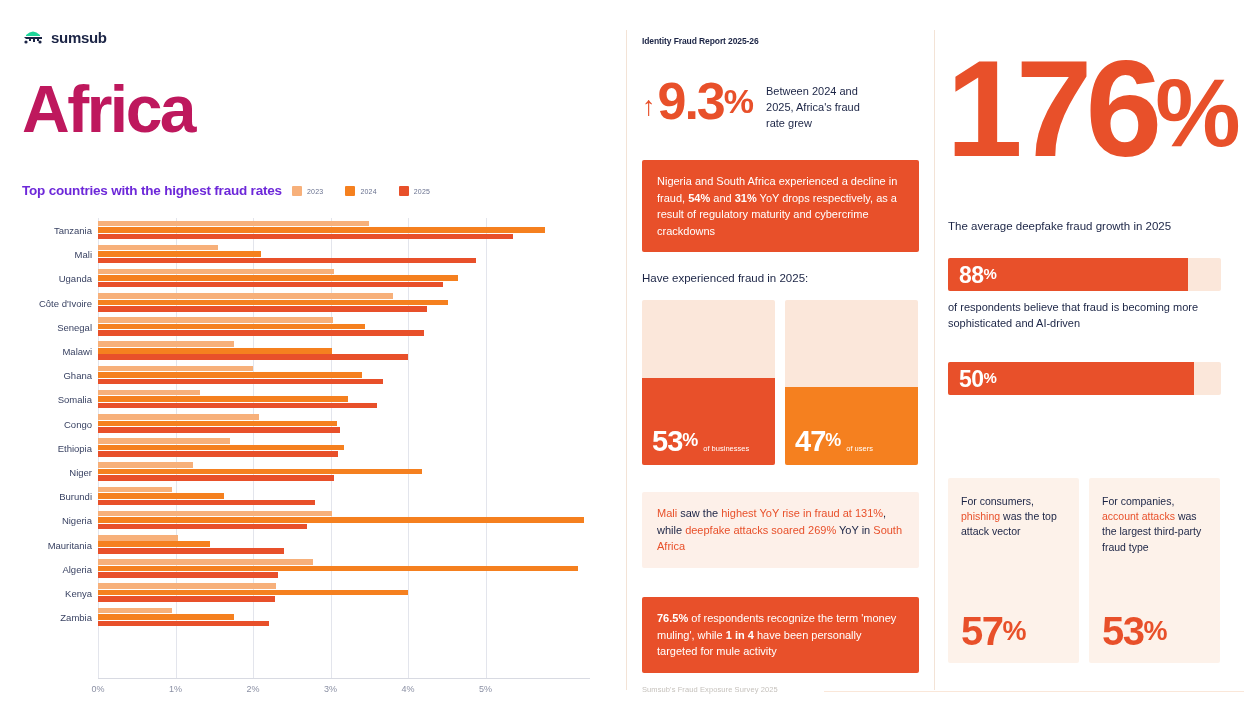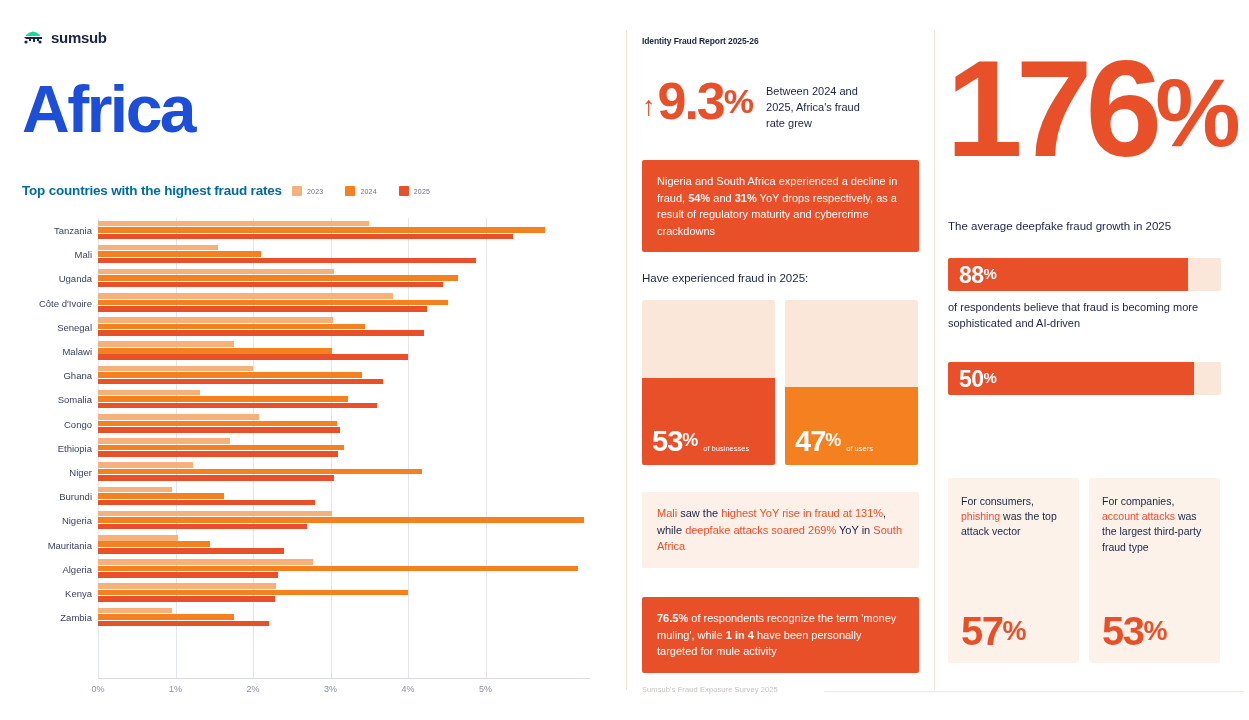--- a/index.html
+++ b/index.html
@@ -15,26 +15,26 @@
   
   .left { position: absolute; left: 0; top: 0; width: 620px; height: 720px; }
 
   .brand { position: absolute; left: 22px; top: 28px; display: flex; align-items: center; gap: 7px; }
   .brand-mark { width: 22px; height: 18px; display: block; }
   .brand-name { font-size: 15px; font-weight: bold; letter-spacing: -0.3px; color: #1b2445; }
 
   .headline {
     position: absolute; left: 22px; top: 76px;
     font-size: 66px; font-weight: bold; letter-spacing: -2.5px;
-    color: #1d4ed8; line-height: 1;
+    color: #be185d; line-height: 1;
   }
 
   .chart-title {
     position: absolute; left: 22px; top: 183px;
-    font-size: 13.5px; font-weight: bold; color: #0369a1; letter-spacing: -0.2px;
+    font-size: 13.5px; font-weight: bold; color: #6d28d9; letter-spacing: -0.2px;
   }
 
   .legend { position: absolute; left: 292px; top: 186px; display: flex; gap: 22px; align-items: center; }
   .legend-item { display: flex; align-items: center; gap: 5px; }
   .legend-swatch { width: 10px; height: 10px; border-radius: 1px; }
   .legend-label { font-size: 7px; color: #6a7290; letter-spacing: 0.2px; }
 
   .chart { position: absolute; left: 0; top: 218px; width: 620px; height: 500px; }
   .chart-rows { position: absolute; left: 0; top: 0; width: 620px; }
   .row { position: relative; height: 24.2px; }

